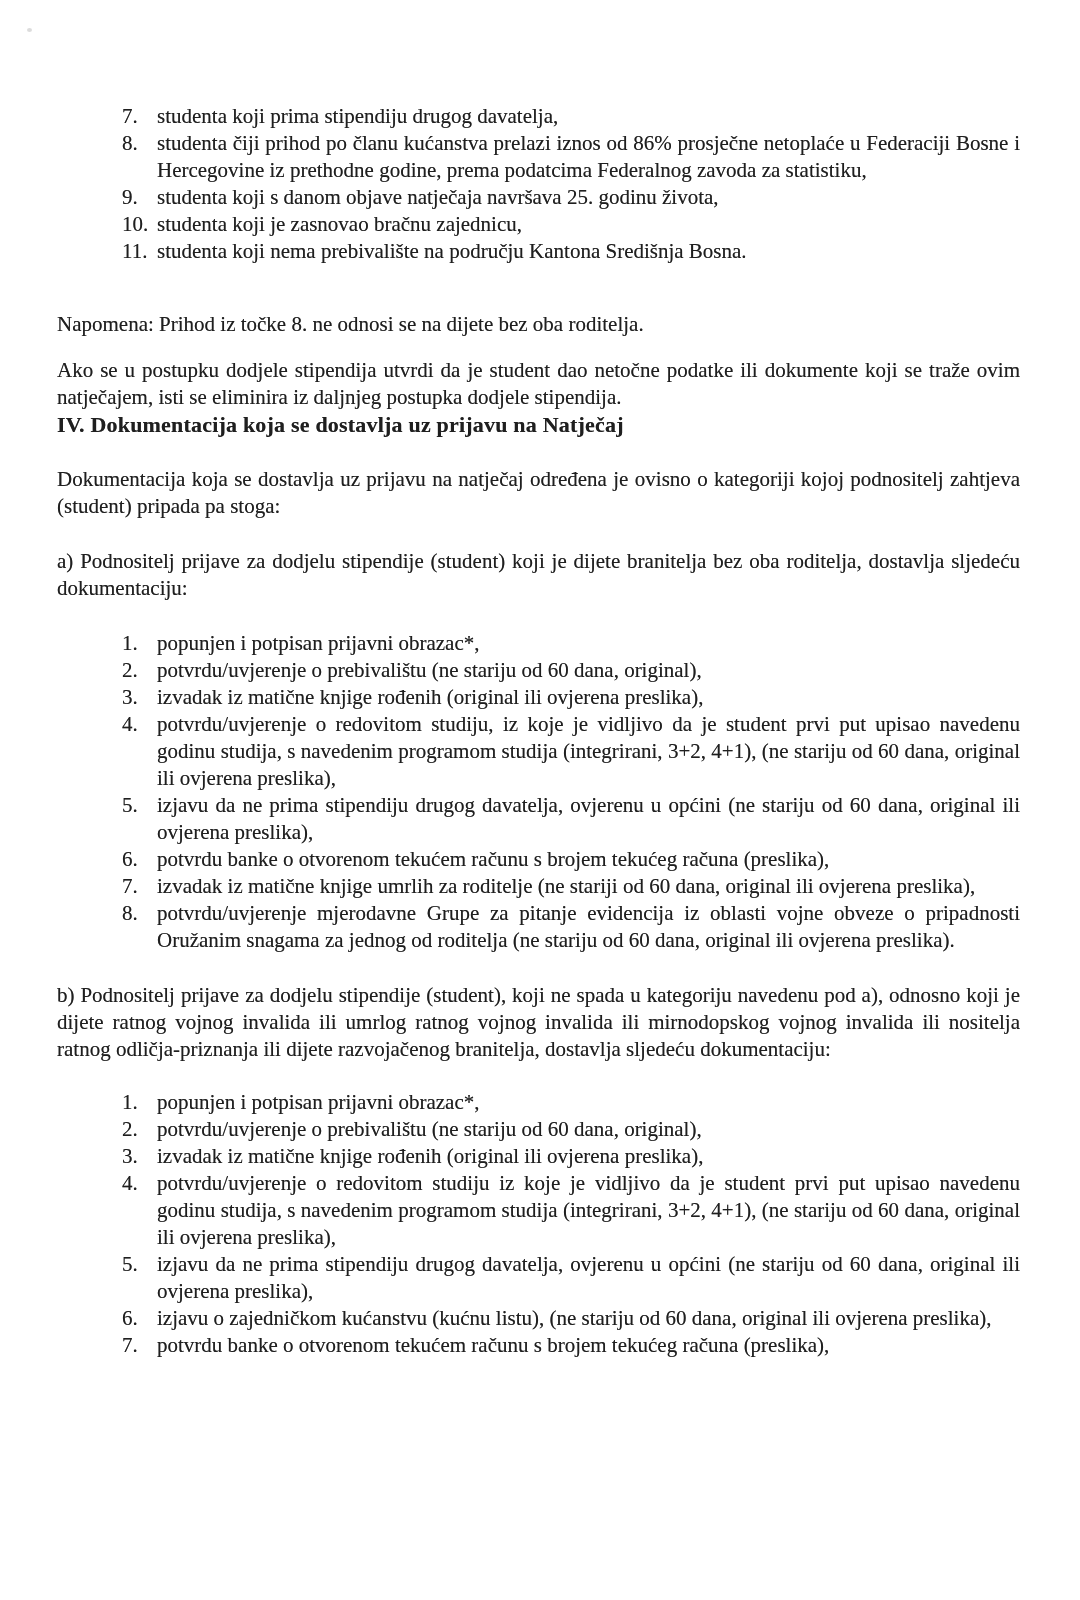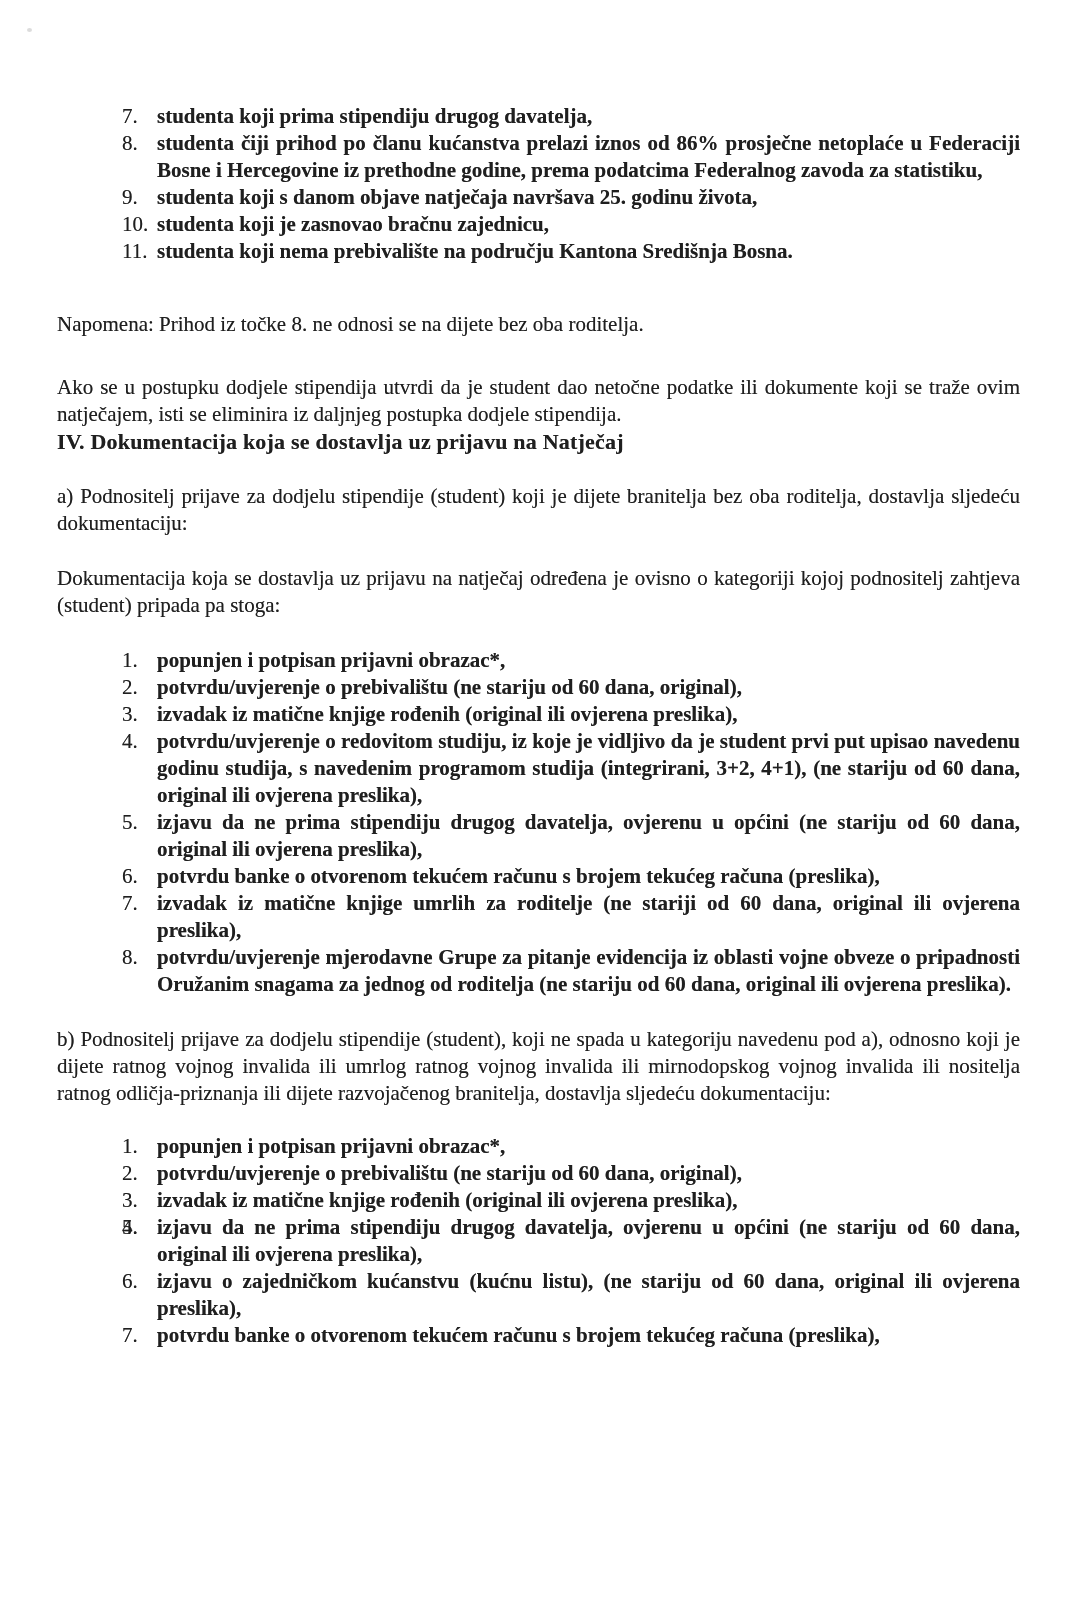--- a/index.html
+++ b/index.html
@@ -28,24 +28,23 @@
     padding-left: 100px;
   }
   .li .num {
     position: absolute;
     left: 65px;
     top: 0;
     white-space: nowrap;
   }
   .li .li-text {
     text-align: justify;
-    font-weight: bold;
   }
   .note-para   { margin-top: 46px; }
-  .warn-para   { margin-top: 36px; }
+  .warn-para   { margin-top: 19px; }
   .sec-heading {
     font-weight: bold;
     font-size: 22px;
     letter-spacing: 0.2px;
   }
   .intro-para  { margin-top: 28px; }
   .cat-a-intro { margin-top: 28px; }
   .list-a      { margin-top: 28px; }
   .cat-b-intro { margin-top: 28px; }
   .list-b      { margin-top: 26px; }
@@ -89,23 +88,23 @@
         <div class="li-text">studenta koji nema prebivalište na području Kantona Središnja Bosna.</div>
       </div>
     </div>
 
     <div class="para note-para">Napomena: Prihod iz točke 8. ne odnosi se na dijete bez oba roditelja.</div>
 
     <div class="para warn-para">Ako se u postupku dodjele stipendija utvrdi da je student dao netočne podatke ili dokumente koji se traže ovim natječajem, isti se eliminira iz daljnjeg postupka dodjele stipendija.</div>
 
     <div class="sec-heading">IV. Dokumentacija koja se dostavlja uz prijavu na Natječaj</div>
 
+    <div class="para intro-para">Dokumentacija koja se dostavlja uz prijavu na natječaj određena je ovisno o kategoriji kojoj podnositelj zahtjeva (student) pripada pa stoga:</div>
+
     <div class="para cat-a-intro">a) Podnositelj prijave za dodjelu stipendije (student) koji je dijete branitelja bez oba roditelja, dostavlja sljedeću dokumentaciju:</div>
-
-    <div class="para intro-para">Dokumentacija koja se dostavlja uz prijavu na natječaj određena je ovisno o kategoriji kojoj podnositelj zahtjeva (student) pripada pa stoga:</div>
 
     <div class="doc-list list-a">
       <div class="li">
         <span class="num">1.</span>
         <div class="li-text">popunjen i potpisan prijavni obrazac*,</div>
       </div>
       <div class="li">
         <span class="num">2.</span>
         <div class="li-text">potvrdu/uvjerenje o prebivalištu (ne stariju od 60 dana, original),</div>
       </div>
@@ -145,20 +144,21 @@
       <div class="li">
         <span class="num">2.</span>
         <div class="li-text">potvrdu/uvjerenje o prebivalištu (ne stariju od 60 dana, original),</div>
       </div>
       <div class="li">
         <span class="num">3.</span>
         <div class="li-text">izvadak iz matične knjige rođenih (original ili ovjerena preslika),</div>
       </div>
       <div class="li">
         <span class="num">4.</span>
+        <div class="li-text">potvrdu/uvjerenje o redovitom studiju iz koje je vidljivo da je student prvi put upisao navedenu godinu studija, s navedenim programom studija (integrirani, 3+2, 4+1), (ne stariju od 60 dana, original ili ovjerena preslika),</div>
       </div>
       <div class="li">
         <span class="num">5.</span>
         <div class="li-text">izjavu da ne prima stipendiju drugog davatelja, ovjerenu u općini (ne stariju od 60 dana, original ili ovjerena preslika),</div>
       </div>
       <div class="li">
         <span class="num">6.</span>
         <div class="li-text">izjavu o zajedničkom kućanstvu (kućnu listu), (ne stariju od 60 dana, original ili ovjerena preslika),</div>
       </div>
       <div class="li">

